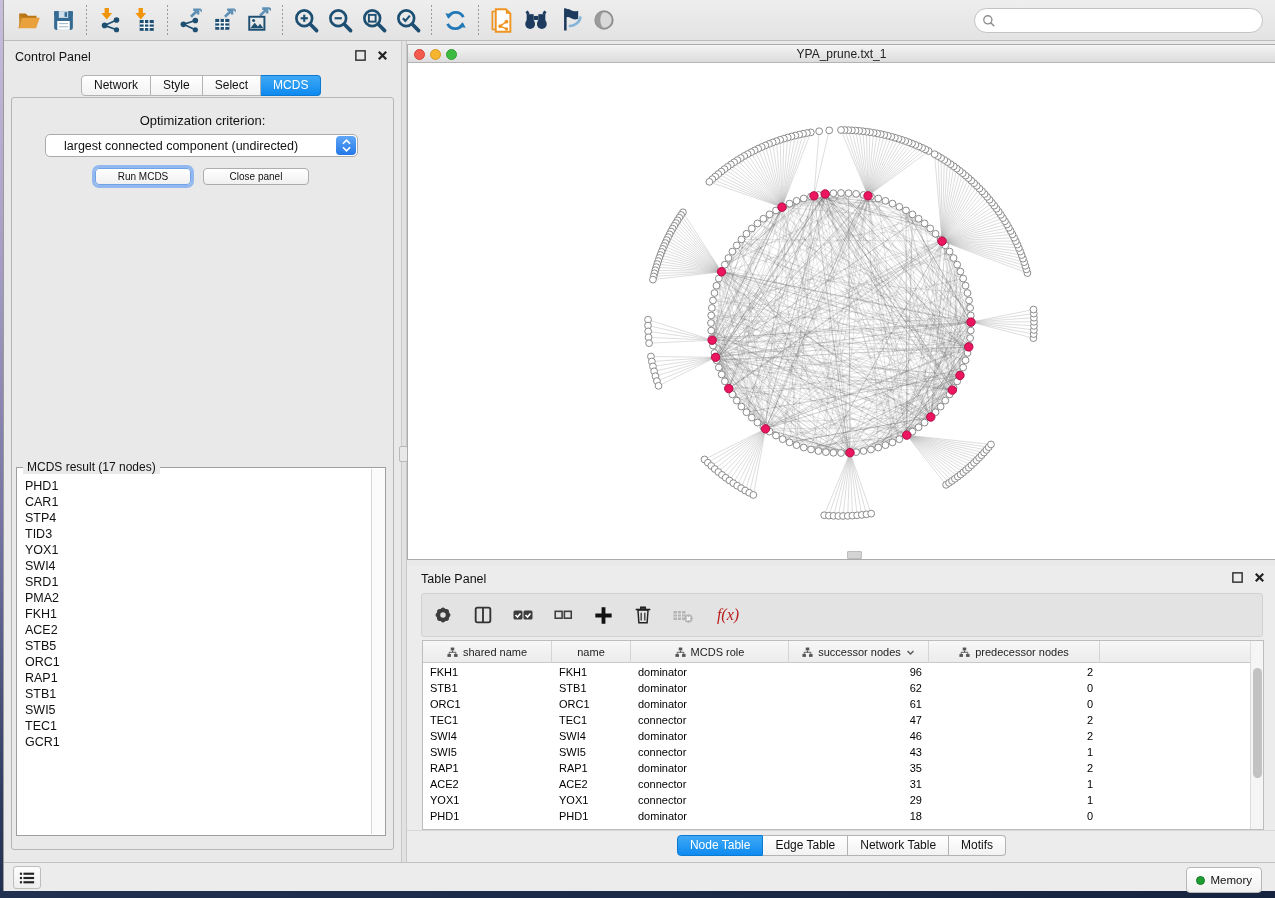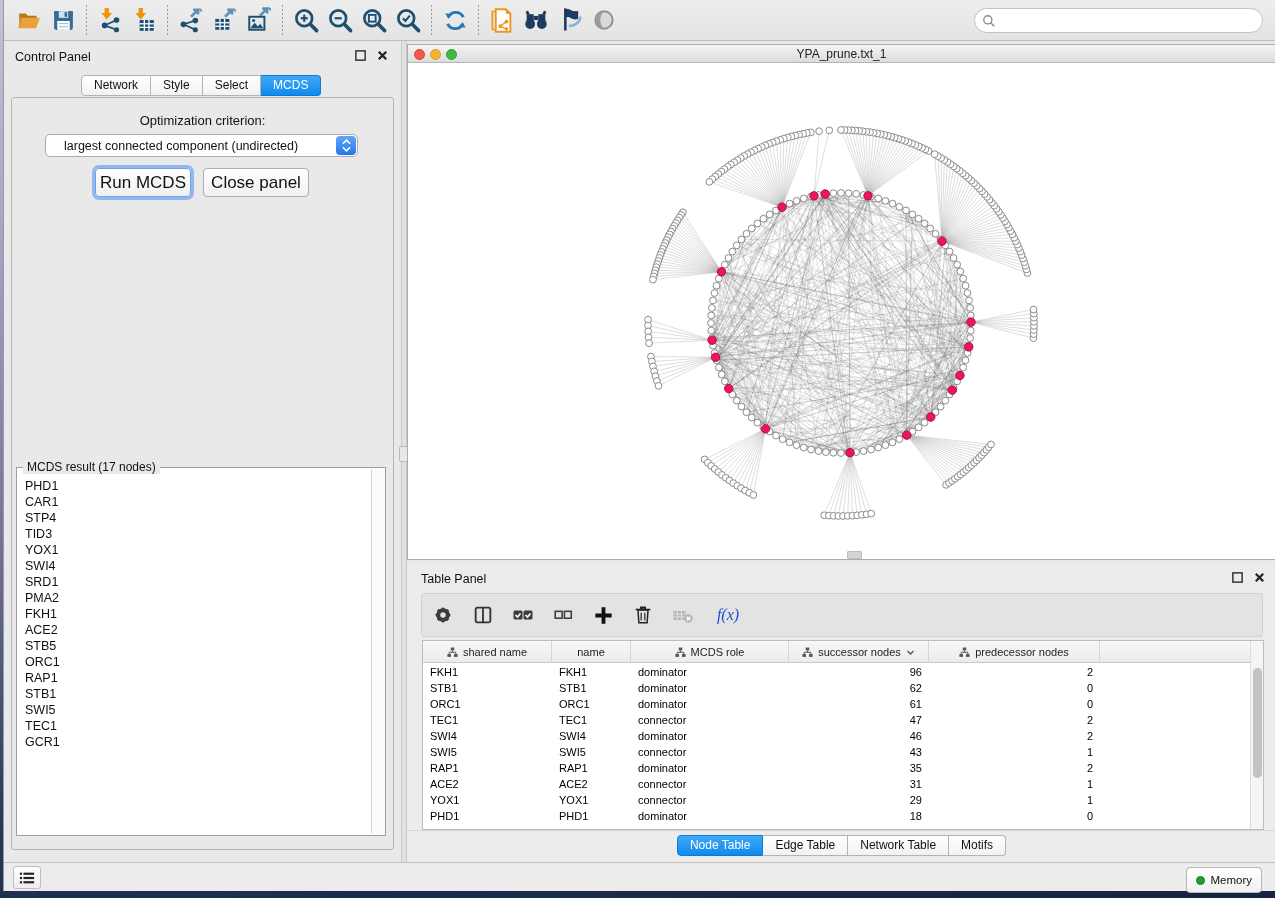--- a/index.html
+++ b/index.html
@@ -38,22 +38,22 @@
   .cp-box { position:absolute; left:7px; top:56px; width:383px; height:753px;
     border:1px solid #b6b6b6; border-radius:3px; background:#e9e9e9; }
   .opt-label { position:absolute; top:72px; left:0; width:100%; text-align:center;
     font-size:13px; color:#111; }
   .dropdown { position:absolute; left:41px; top:93px; width:313px; height:23px; background:#fff;
     border:1px solid #ababab; border-radius:5px; font-size:12.5px; color:#111;
     display:flex; align-items:center; padding-left:18px; cursor:pointer; }
   .dd-stepper { position:absolute; right:1px; top:1px; width:20px; height:19px; border-radius:4px;
     background:linear-gradient(#5fa7f7,#2377e8); display:flex; flex-direction:column;
     align-items:center; justify-content:center; gap:1px; }
-  .btn { position:absolute; height:29px; background:linear-gradient(#ffffff,#f0f0f0);
-    border:1px solid #adadad; border-radius:4px; font-size:17px; color:#111;
+  .btn { position:absolute; height:17px; background:linear-gradient(#ffffff,#f0f0f0);
+    border:1px solid #adadad; border-radius:4px; font-size:10px; color:#111;
     font-family:"Liberation Sans",sans-serif; cursor:pointer; }
   .btn.focus { box-shadow:0 0 0 3px rgba(77,144,245,.55); border-color:#6ea3e8; }
   .result-box { position:absolute; left:12px; top:426px; width:370px; height:369px;
     border:1px solid #9e9e9e; background:#fff; }
   .result-legend { position:absolute; left:6px; top:-8px; background:#e9e9e9; padding:0 4px;
     font-size:12px; color:#111; }
   .result-list { position:absolute; left:1px; top:10px; right:15px; bottom:1px; overflow:hidden;
     font-size:12.5px; color:#111; padding-left:7px; }
   .result-list div { height:16px; line-height:16px; cursor:default; }
   .result-scroll { position:absolute; top:1px; right:0; width:14px; bottom:1px;
@@ -78,21 +78,21 @@
   .hgrip { position:absolute; left:440px; top:510px; width:15px; height:8px;
     background:#d4d4d4; border:1px solid #bdbdbd; border-radius:1px; }
 
   
   .tpanel { position:absolute; left:0; top:524px; width:869px; height:297px; background:#ececec; }
   .tp-toolbar { position:absolute; left:14px; top:28px; width:842px; height:44px;
     background:#e3e3e3; border:1px solid #d2d2d2; border-radius:3px;
     display:flex; align-items:center; padding-left:8px; gap:14px; }
   .tp-btn { background:none; border:none; width:26px; height:26px; display:flex;
     align-items:center; justify-content:center; cursor:pointer; }
-  .fx { font-family:"Liberation Serif",serif; font-style:italic; font-size:16px; color:#1d4ed8; }
+  .fx { font-family:"Liberation Serif",serif; font-style:italic; font-size:16px; color:#b91c1c; }
   .dtable { position:absolute; left:15px; top:75px; width:842px; height:190px;
     background:#fff; border:1px solid #bdbdbd;padding-left:32px; }
   .thead { position:absolute; left:0; top:0; height:22px; width:100%;
     background:linear-gradient(#f7f7f7,#ececec); border-bottom:1px solid #c9c9c9; display:flex; }
   .th { height:22px; border-right:1px solid #d5d5d5; display:flex; align-items:center;
     justify-content:center; gap:5px; font-size:11px; color:#222; cursor:pointer; }
   .tbody { position:absolute; left:0; top:23px; right:14px; bottom:0; overflow:hidden; }
   .tr { display:flex; height:16px; cursor:default; }
   .td { font-size:11px; color:#000; line-height:16px; padding:0 7px; white-space:nowrap; }
   .td.r { text-align:right; }

